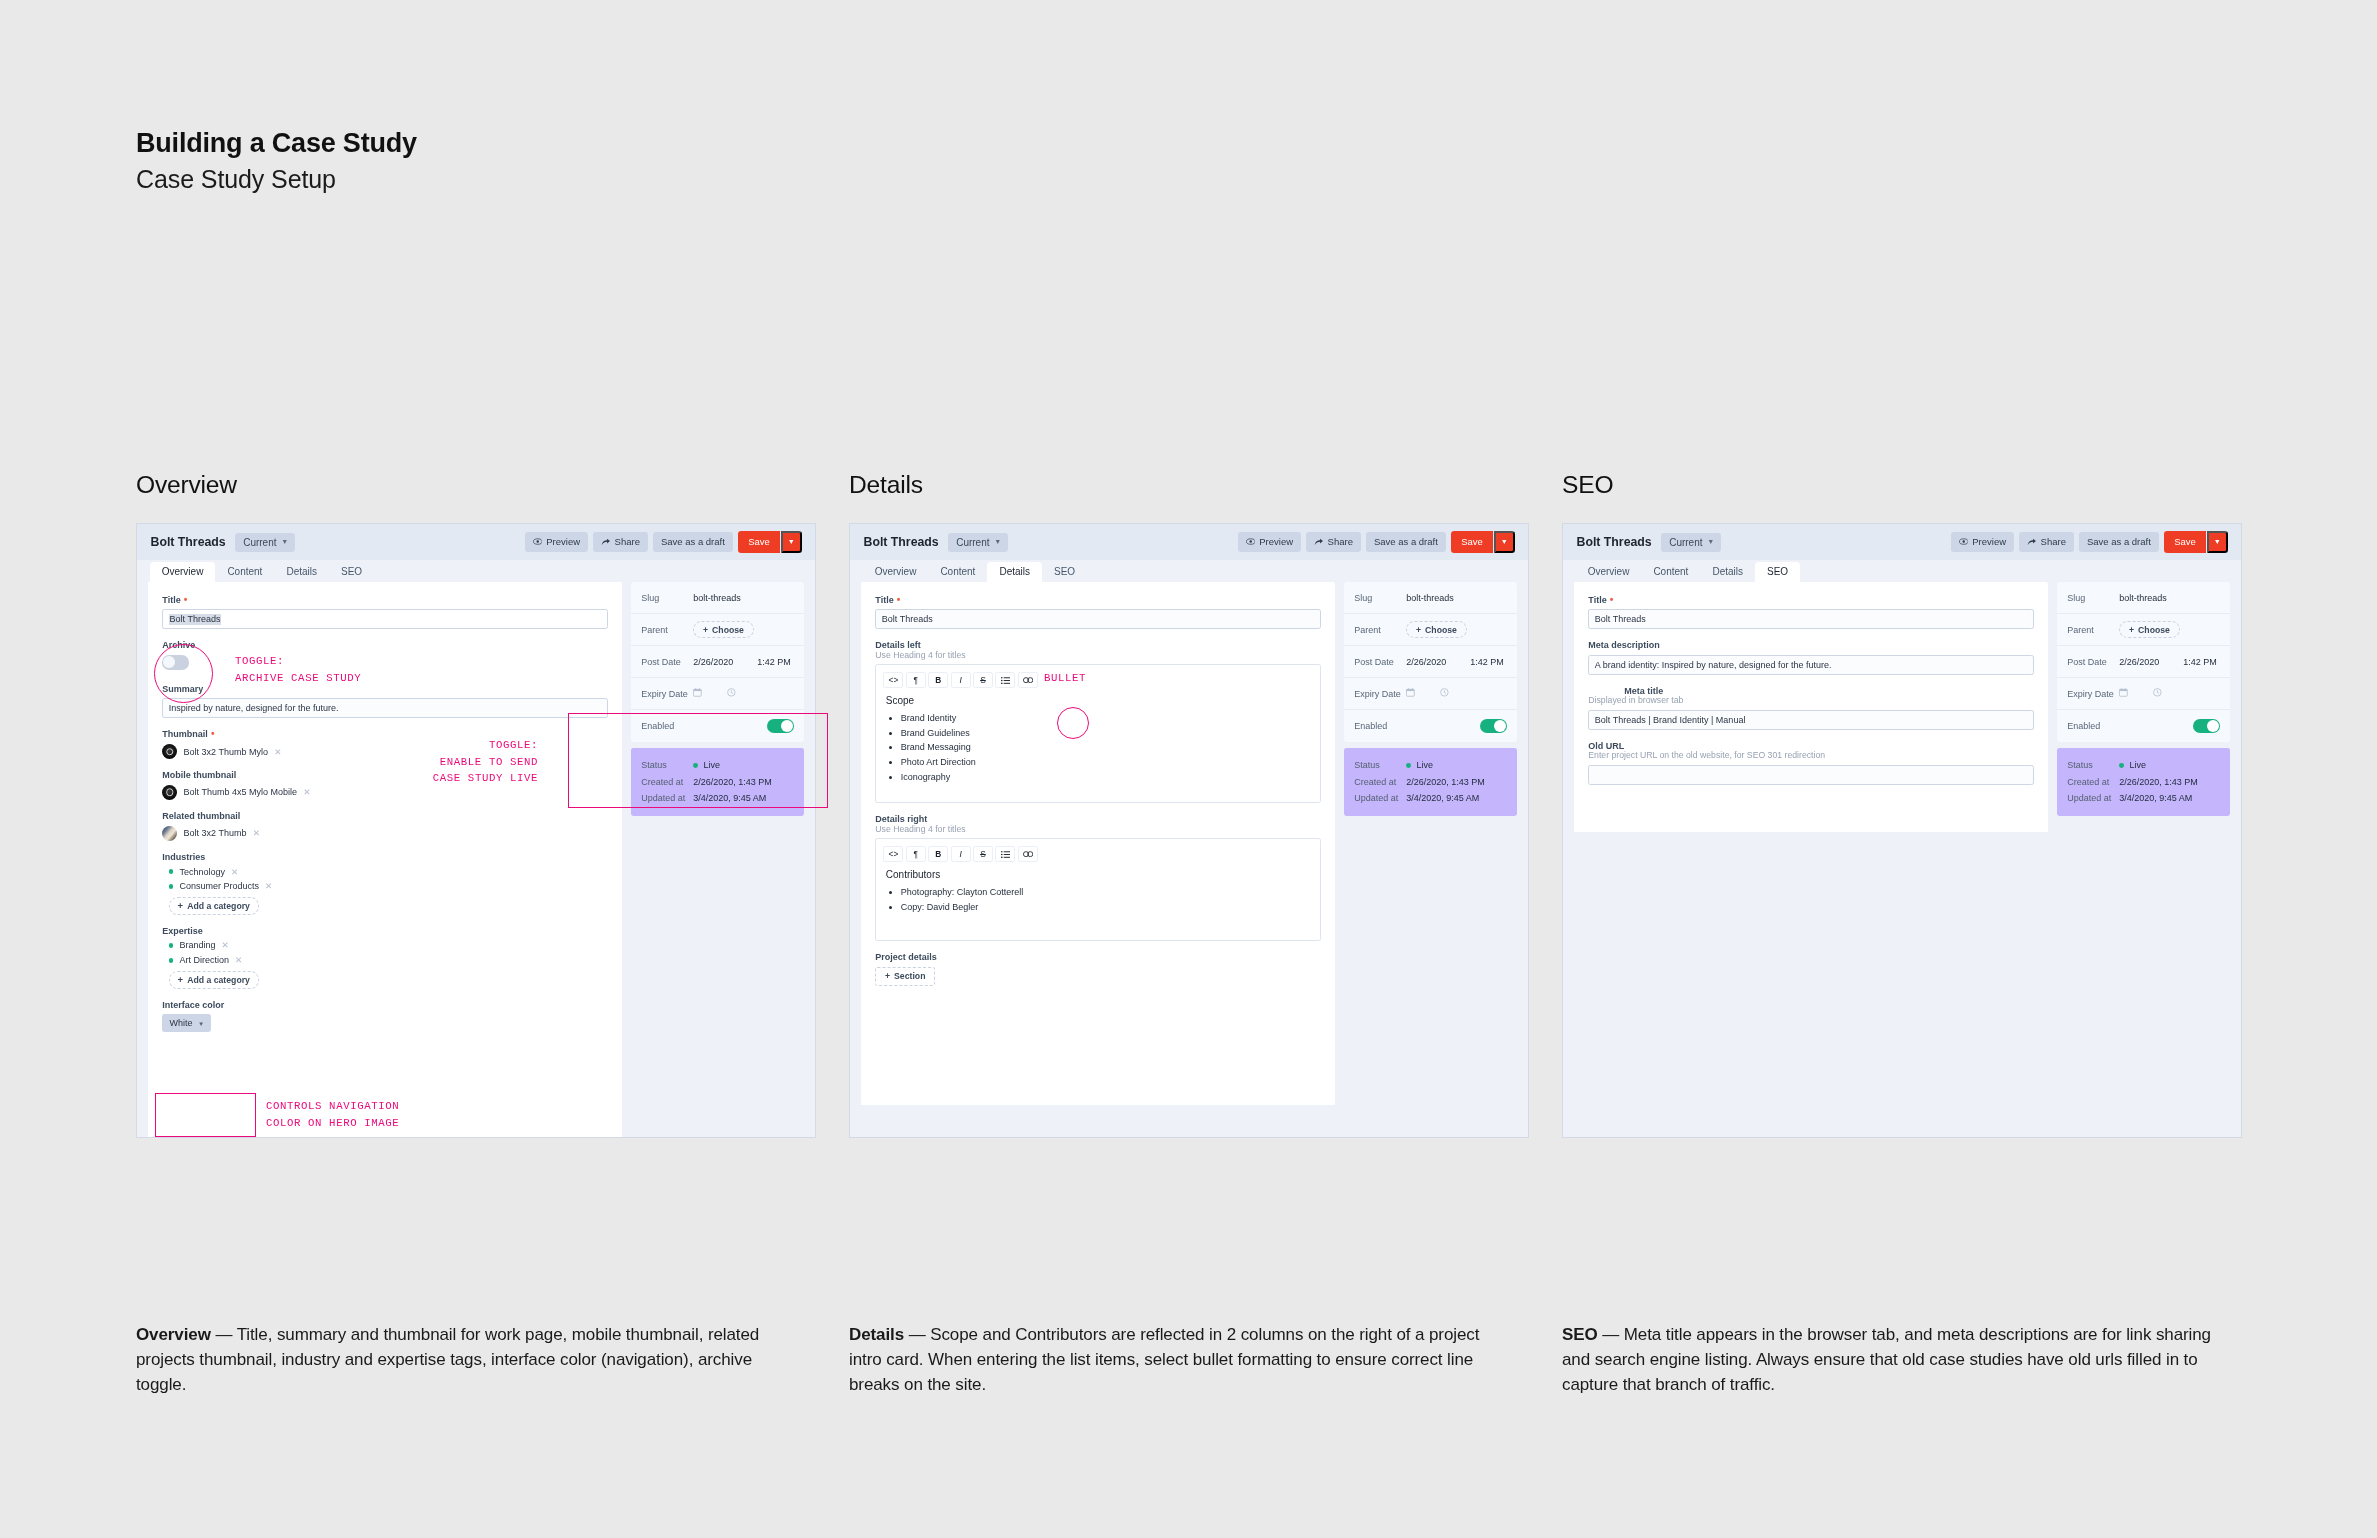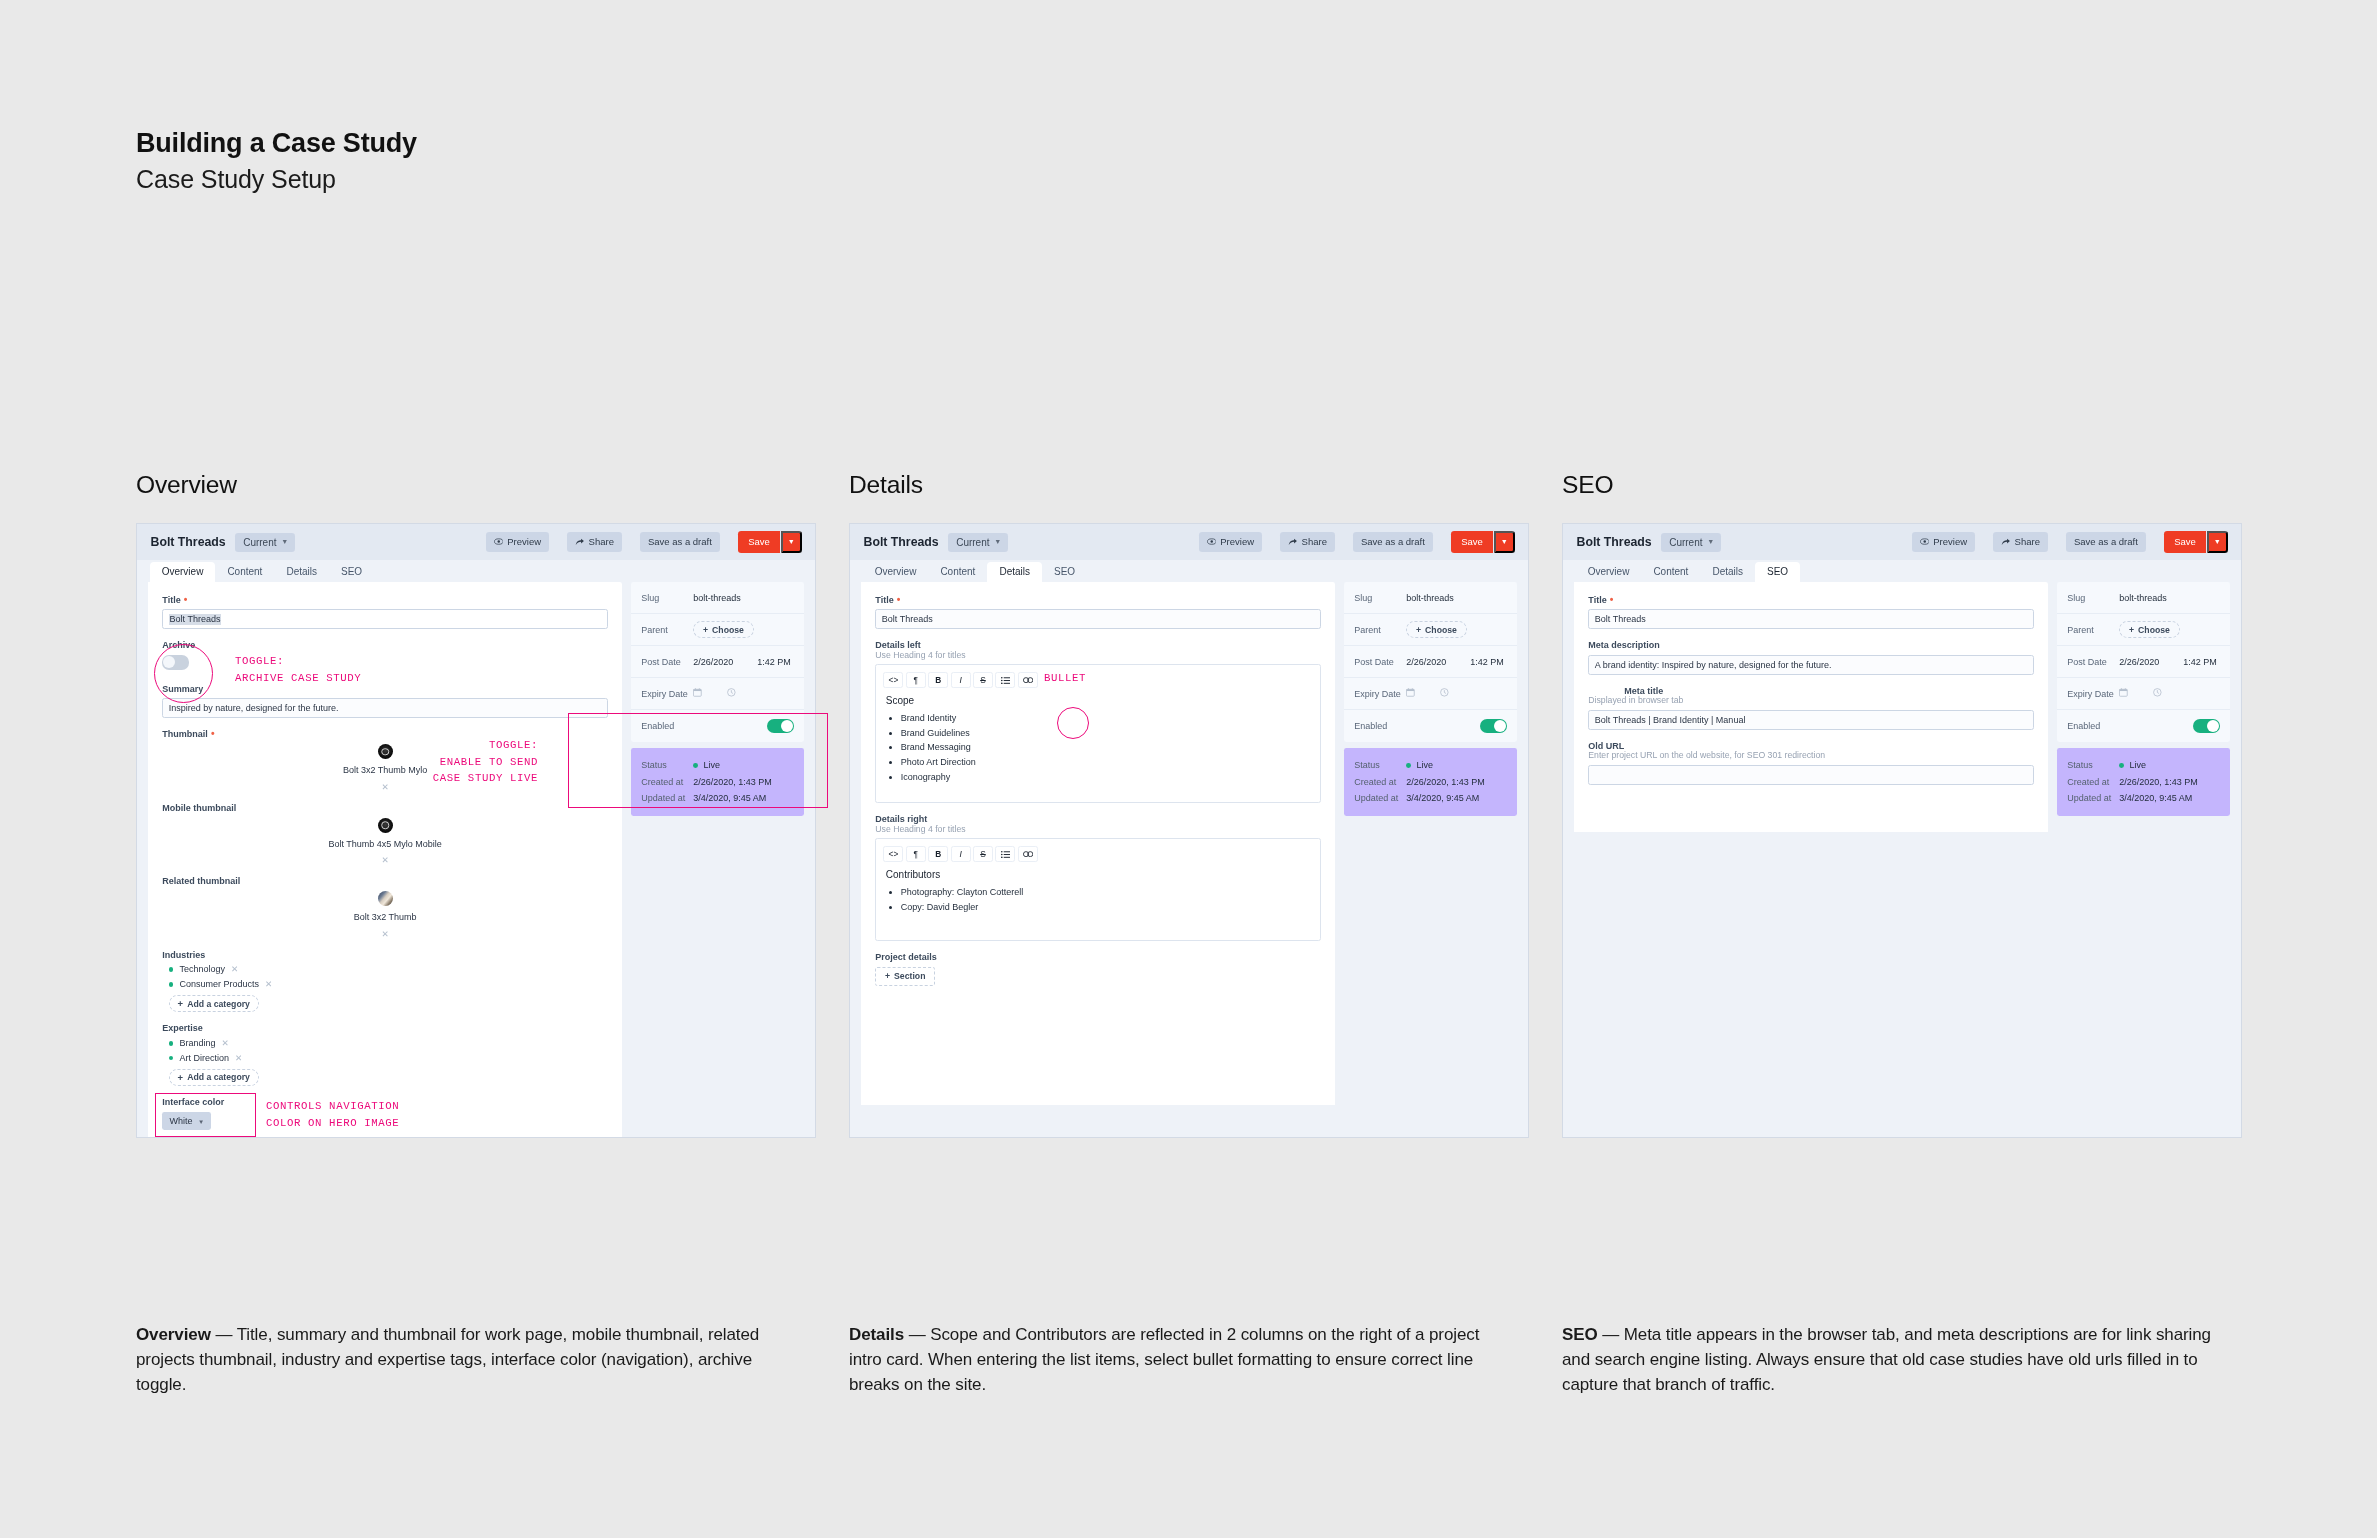--- a/index.html
+++ b/index.html
@@ -32,21 +32,21 @@
     display: flex; align-items: center;
     padding: 0 13.5px; gap: 9.5px;
   }
   .panel-title { font-size: 12.3px; font-weight: 700; color: #1c2430; white-space: nowrap;}
   .chip-current {
     background: #ccd6e6; border-radius: 3.2px;
     padding: 4px 7.1px 4px 8px; font-size: 10px; color: #3c4category;
     color: #3c4857; display: flex; align-items: center; gap: 4.8px;
   }
   .chip-current .cv { font-size: 7.1px; opacity: .75; }
-  .top-actions { margin-left: auto; display: flex; align-items: center; gap: 18px; }
+  .top-actions { margin-left: auto; display: flex; align-items: center; gap: 5px; }
   .btn {
     background: #ccd6e6; border-radius: 3.2px; border: 0;
     font-size: 9.5px; color: #2f3b4a; padding: 4.8px 8px;
     display: flex; align-items: center; gap: 4px; white-space: nowrap;
     font-family: inherit; line-height: 1;
   }
   .btn svg { display: block; }
   .btn-save {
     background: #ef3c24; color: #fff; border-radius: 3.2px 0 0 3.2px;
     padding: 4.8px 10.3px; font-weight: 400;
@@ -90,21 +90,21 @@
   .fgroup { margin-bottom: 11px; }
 
   
   .toggle { width: 27px; height: 14.3px; border-radius: 7.1px; position: relative; display: inline-block; }
   .toggle.off { background: #c9d2de; }
   .toggle.off .knob { position: absolute; left: 1.2px; top: 1.2px; width: 12px; height: 12px; border-radius: 50%; background: #f4f7fb; }
   .toggle.on { background: #17b07f; }
   .toggle.on .knob { position: absolute; right: 1.2px; top: 1.2px; width: 12px; height: 12px; border-radius: 50%; background: #fff; }
 
   
-  .asset { display: flex; align-items: center; gap: 6.3px; font-size: 9px; color: #2b3545; flex-direction: column; }
+  .asset { display: flex; align-items: center; gap: 6.3px; font-size: 9px; color: #2b3545; }
   .thumbsq { width: 15px; height: 15px; border-radius: 50%; flex: 0 0 15px; position: relative; overflow: hidden; }
   .thumb-dark { background: radial-gradient(circle at 50% 45%, #3a3a3a 0%, #0d0d0d 60%, #000 100%); }
   .thumb-dark::after { content:""; position:absolute; left:50%; top:50%; transform:translate(-50%,-50%); width:5.5px; height:5.5px; border-radius:50%; border:1.3px solid #cfcfcf; }
   .thumb-photo { background: linear-gradient(130deg,#2f3b55 0%,#6d7c93 28%,#d9cfc2 45%,#f0e7da 60%,#8a7c6a 78%,#3b3b3b 100%); }
   .xrm { color: #b4bfcd; font-size: 8.7px; cursor: default; }
 
   .tagrow { display: flex; align-items: center; gap: 6px; font-size: 9px; color: #2b3545; margin: 4.8px 0 0 6.3px; }
   .dot { width: 4.8px; height: 4.8px; border-radius: 50%; background: #17b07f; flex: 0 0 4.8px; }
   .addcat {
     display: inline-flex; align-items: center; gap: 4px; margin: 5.5px 0 0 6.3px;

